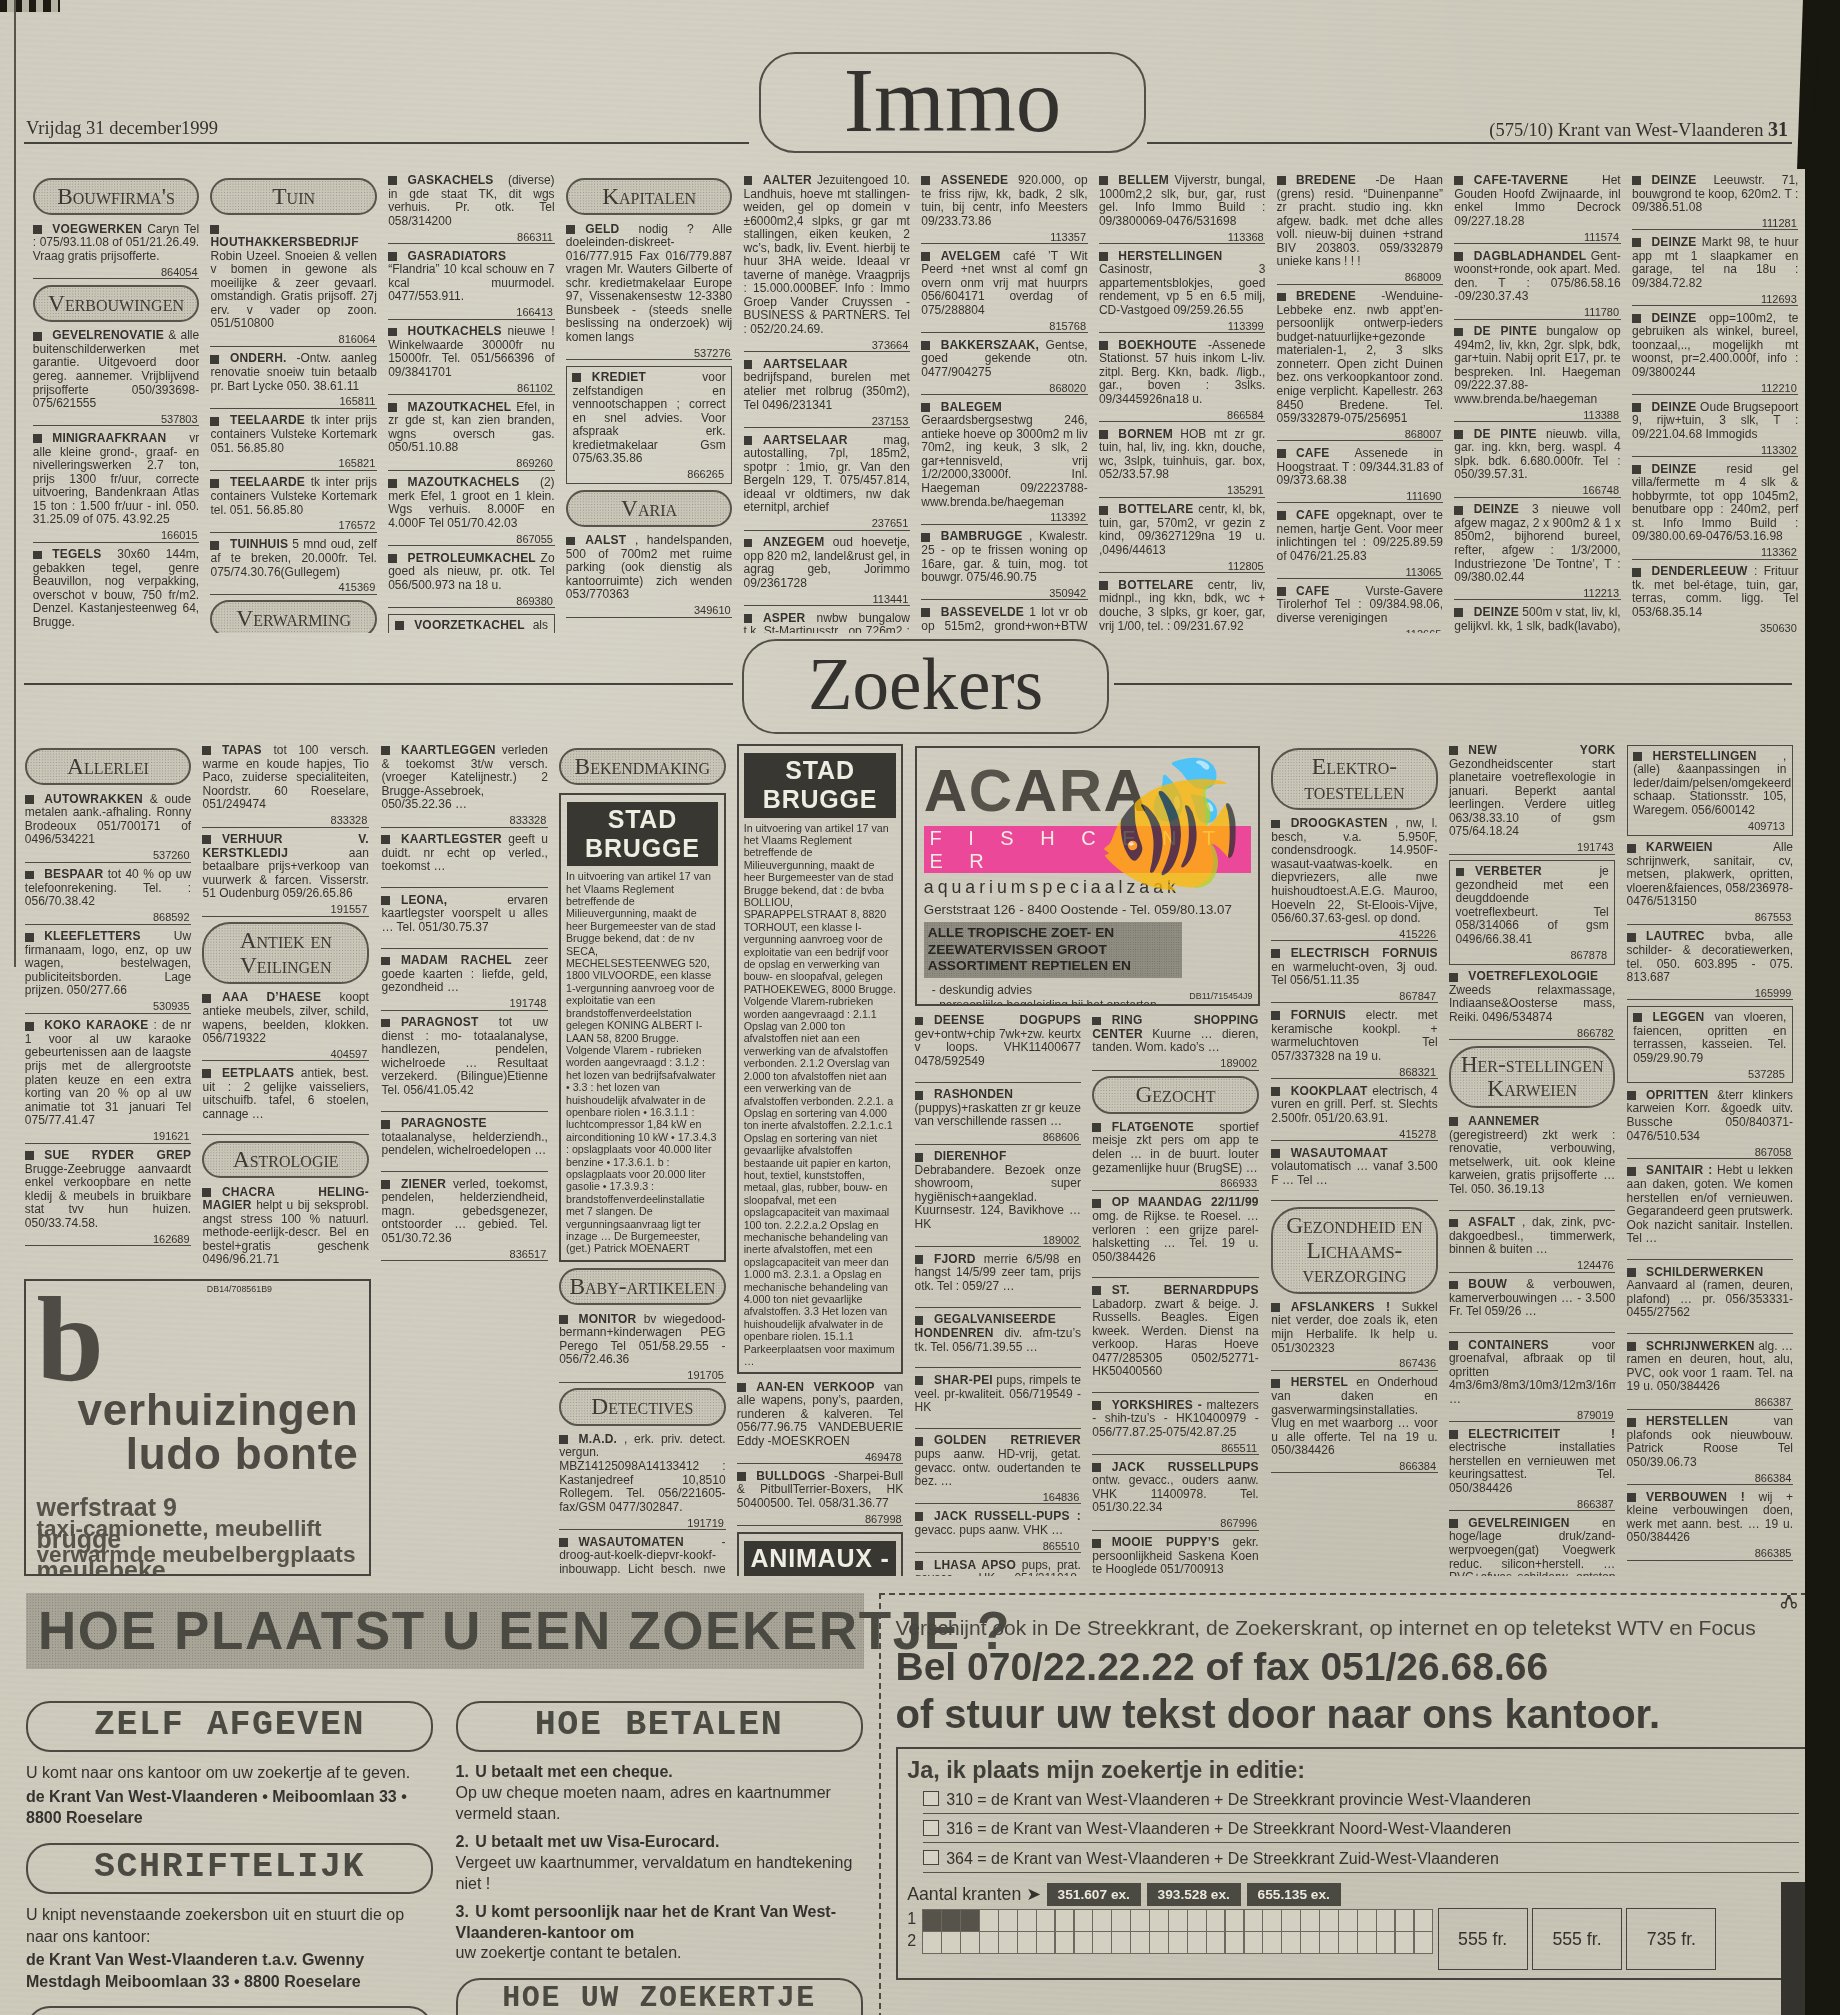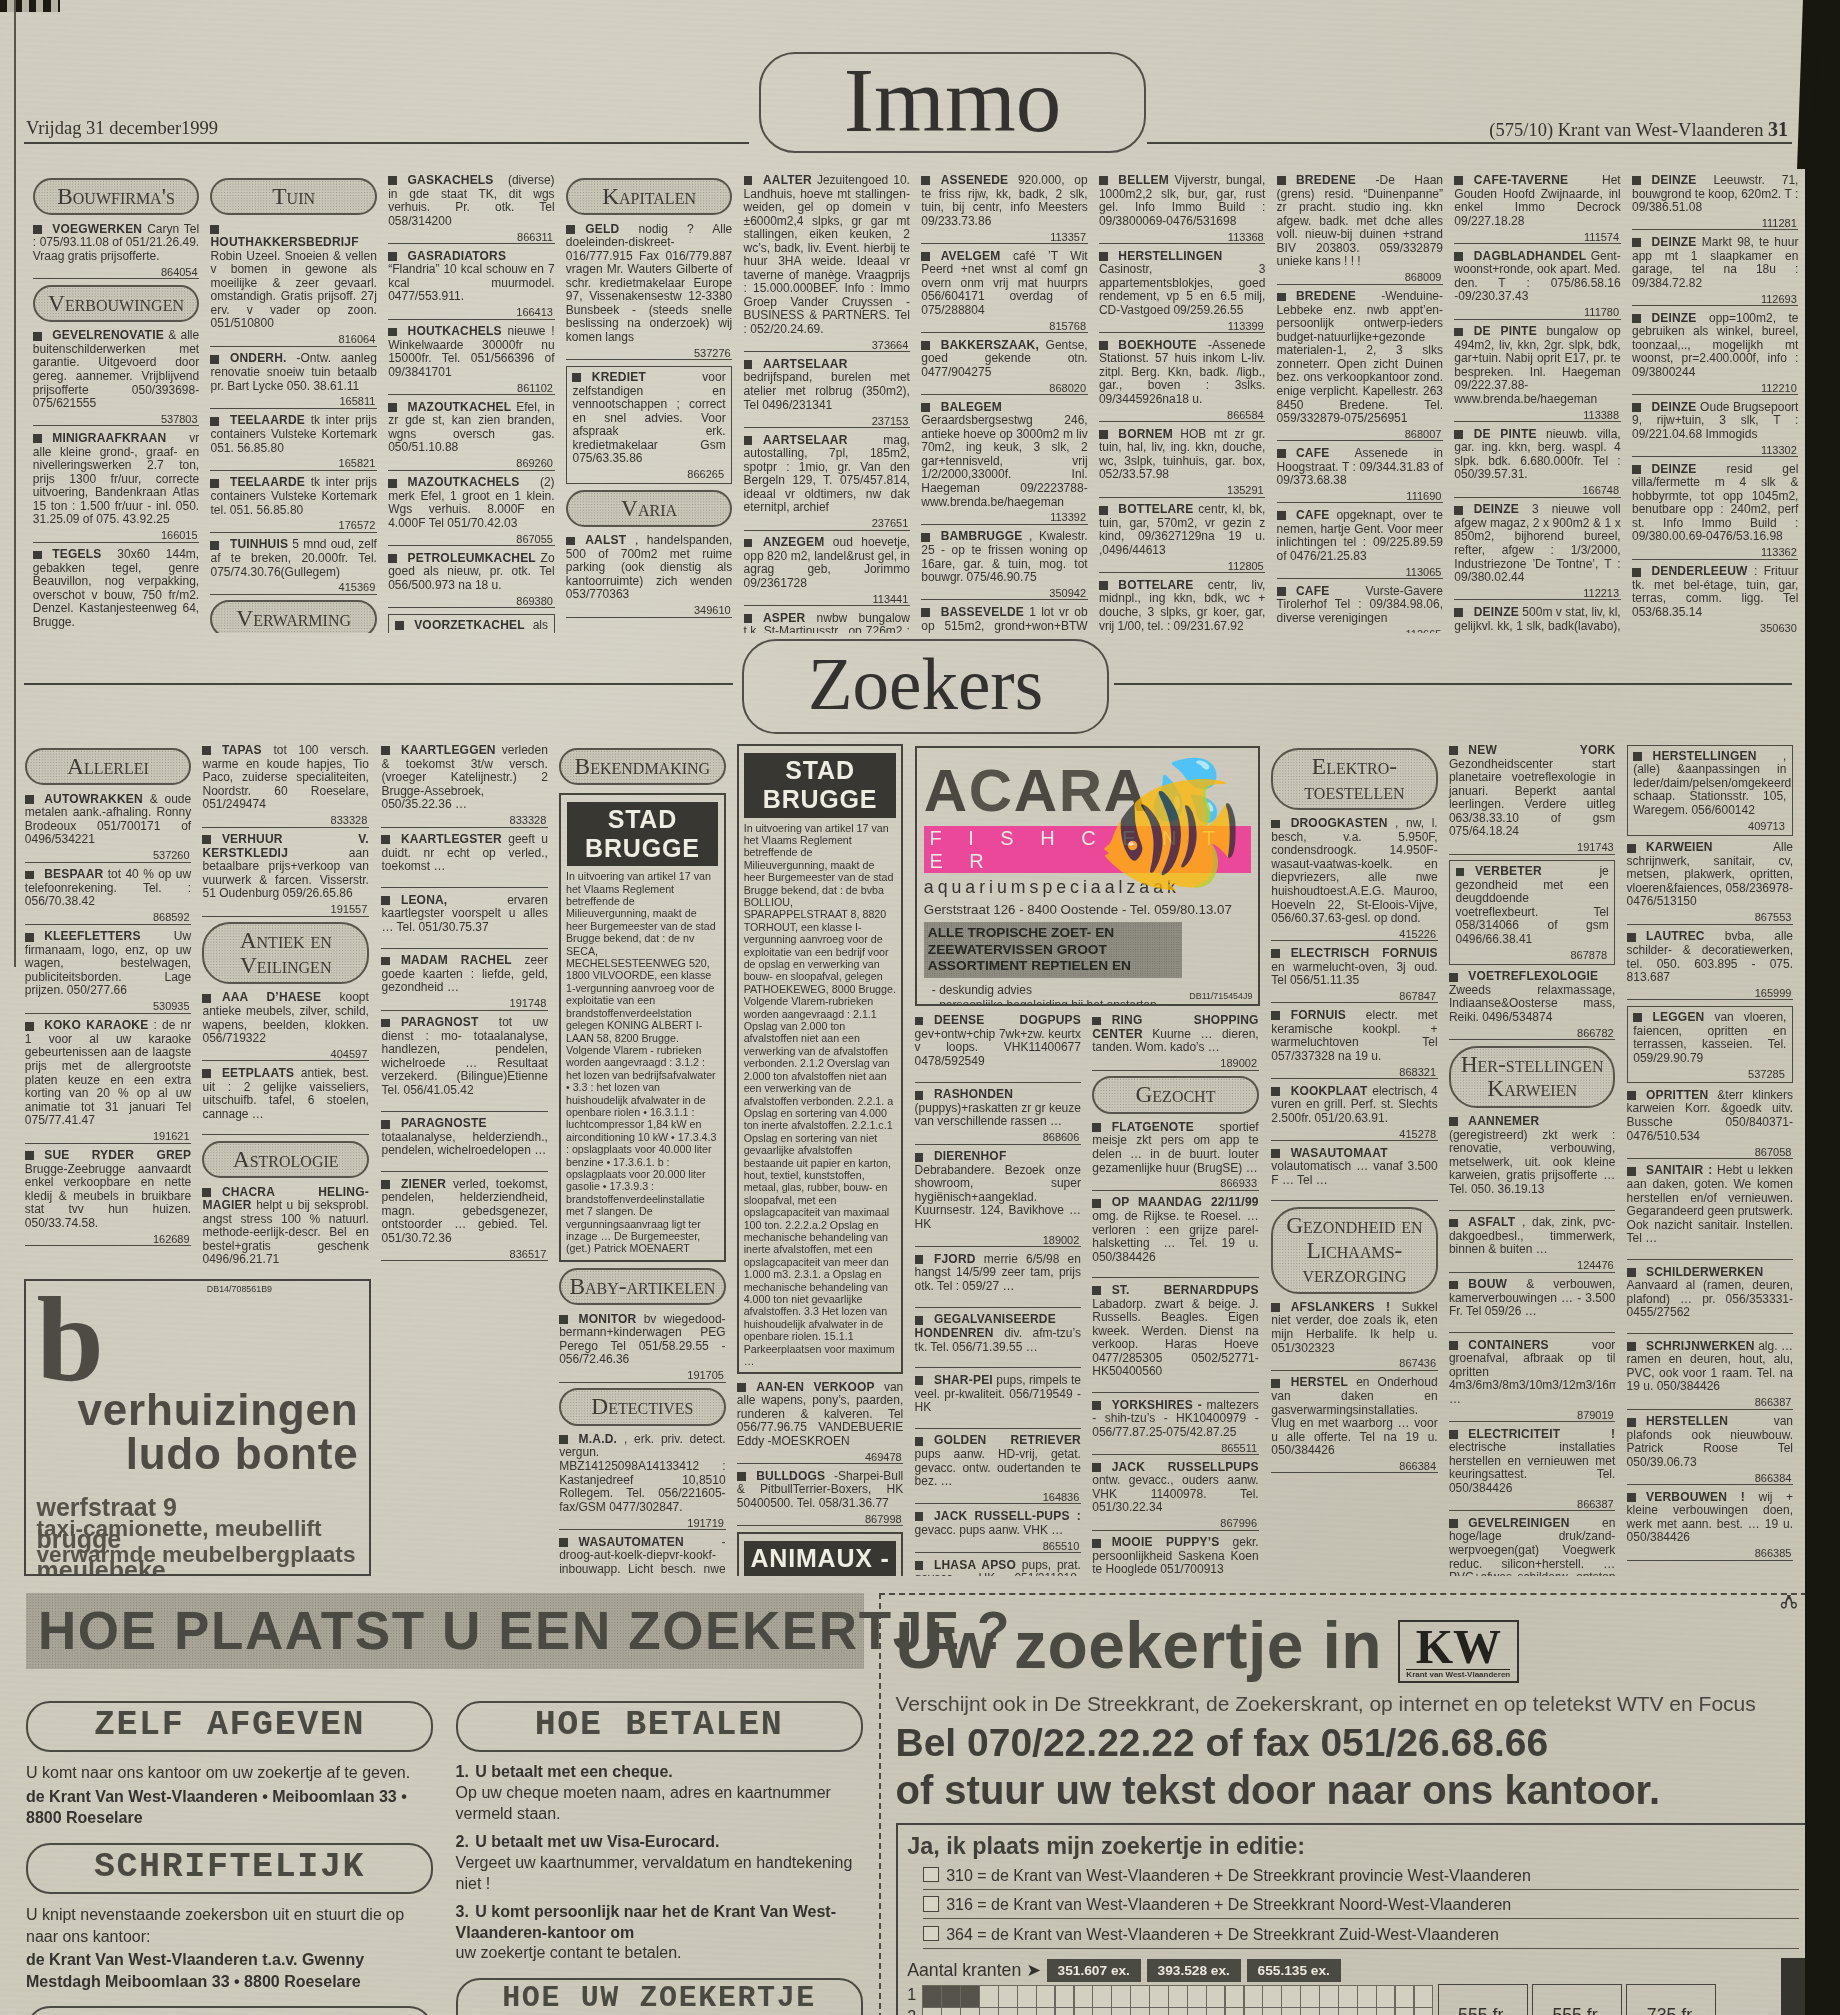--- a/index.html
+++ b/index.html
@@ -506,27 +506,20 @@
           </div>
         </div>
       <div class="hpill" style="font-size:30px;line-height:1.1;">HOE UW ZOEKERTJE STOPZETTEN</div>
 
     </div>
   </div>
 </div>
 
 <div id="kwform">
   <div class="scissors">✂</div>
-  <div class="kwtitle">
-    <div class="t">Uw zoekertje in</div>
-    <div class="kwlogo">
-      <div class="kw">KW</div>
-      <div class="cap">Krant van West-Vlaanderen</div>
-    </div>
-  </div>
   <div class="kwsub">Verschijnt ook in De Streekkrant, de Zoekerskrant, op internet en op teletekst WTV en Focus</div>
   <div class="kwphone">Bel 070/22.22.22 of fax 051/26.68.66</div>
   <div class="kwsend">of stuur uw tekst door naar ons kantoor.</div>
 
   <div class="bon">
     <div class="ja">Ja, ik plaats mijn zoekertje in editie:</div>
     <div id="editie-options">
         <div class="opt"><span class="cb"></span>310 = de Krant van West-Vlaanderen + De Streekkrant provincie West-Vlaanderen</div>
         <div class="opt"><span class="cb"></span>316 = de Krant van West-Vlaanderen + De Streekkrant Noord-West-Vlaanderen</div>
         <div class="opt"><span class="cb"></span>364 = de Krant van West-Vlaanderen + De Streekkrant Zuid-West-Vlaanderen</div>

